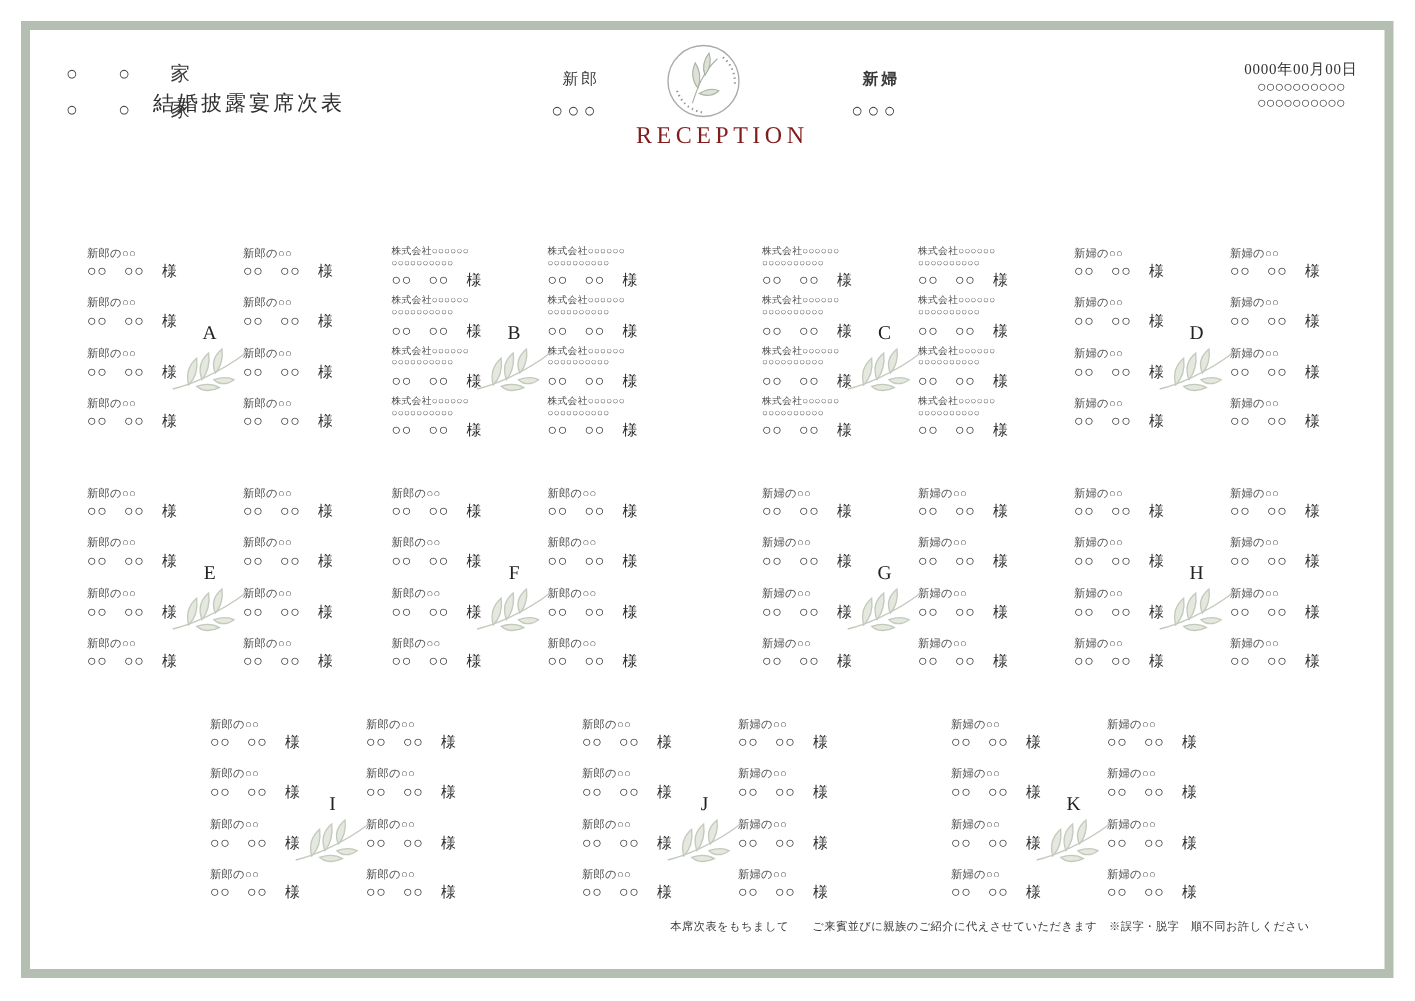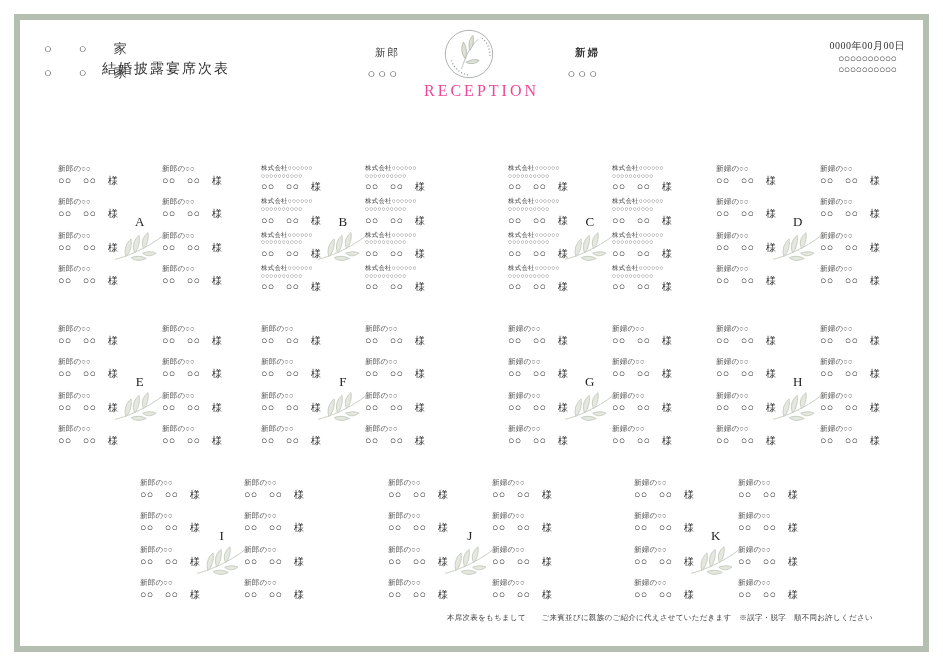--- a/index.html
+++ b/index.html
@@ -12,21 +12,21 @@
   .family-row{margin-bottom:11px;white-space:nowrap;}
   .title{position:absolute;left:102px;top:60px;margin:0;font-size:14px;font-weight:normal;
          letter-spacing:2px;color:#2f2f2f;white-space:nowrap;}
   .person{position:absolute;text-align:right;}
   .person .plabel{font-size:10.5px;color:#3a3a3a;letter-spacing:2px;}
   .person .pname{font-size:13px;letter-spacing:3px;margin-top:6px;color:#3a3a3a;}
   .person.groom{left:340px;top:46px;width:60px;}
   .person.bride{left:540px;top:46px;width:60px;font-weight:bold;}
   .logo{position:absolute;left:424px;top:28px;width:90px;text-align:center;}
   .logo-mark{width:52px;height:52px;display:block;margin:0 auto;}
-  .logo-word{font-size:16px;letter-spacing:3px;color:#ec4899;margin-top:2px;white-space:nowrap;}
+  .logo-word{font-size:16px;letter-spacing:3px;color:#7f1d1d;margin-top:2px;white-space:nowrap;}
   .dateblock{position:absolute;right:38px;top:39px;text-align:center;}
   .dateblock .date{font-size:10px;letter-spacing:.5px;color:#333;}
   .dateblock .venue{font-size:10.5px;line-height:1.08;color:#444;letter-spacing:-0.5px;white-space:nowrap;}
   
   .tgroup{position:absolute;display:flex;margin-top:12px;}
   .tcol{width:60px;display:flex;flex-direction:column;padding-top:6px;}
   .tcenter{width:44px;position:relative;}
   .tletter{position:absolute;top:56px;left:0;right:0;text-align:center;
            font-size:13px;color:#222;letter-spacing:.5px;}
   .leaf{position:absolute;top:72px;left:-5px;width:54px;height:32px;opacity:.85;}

